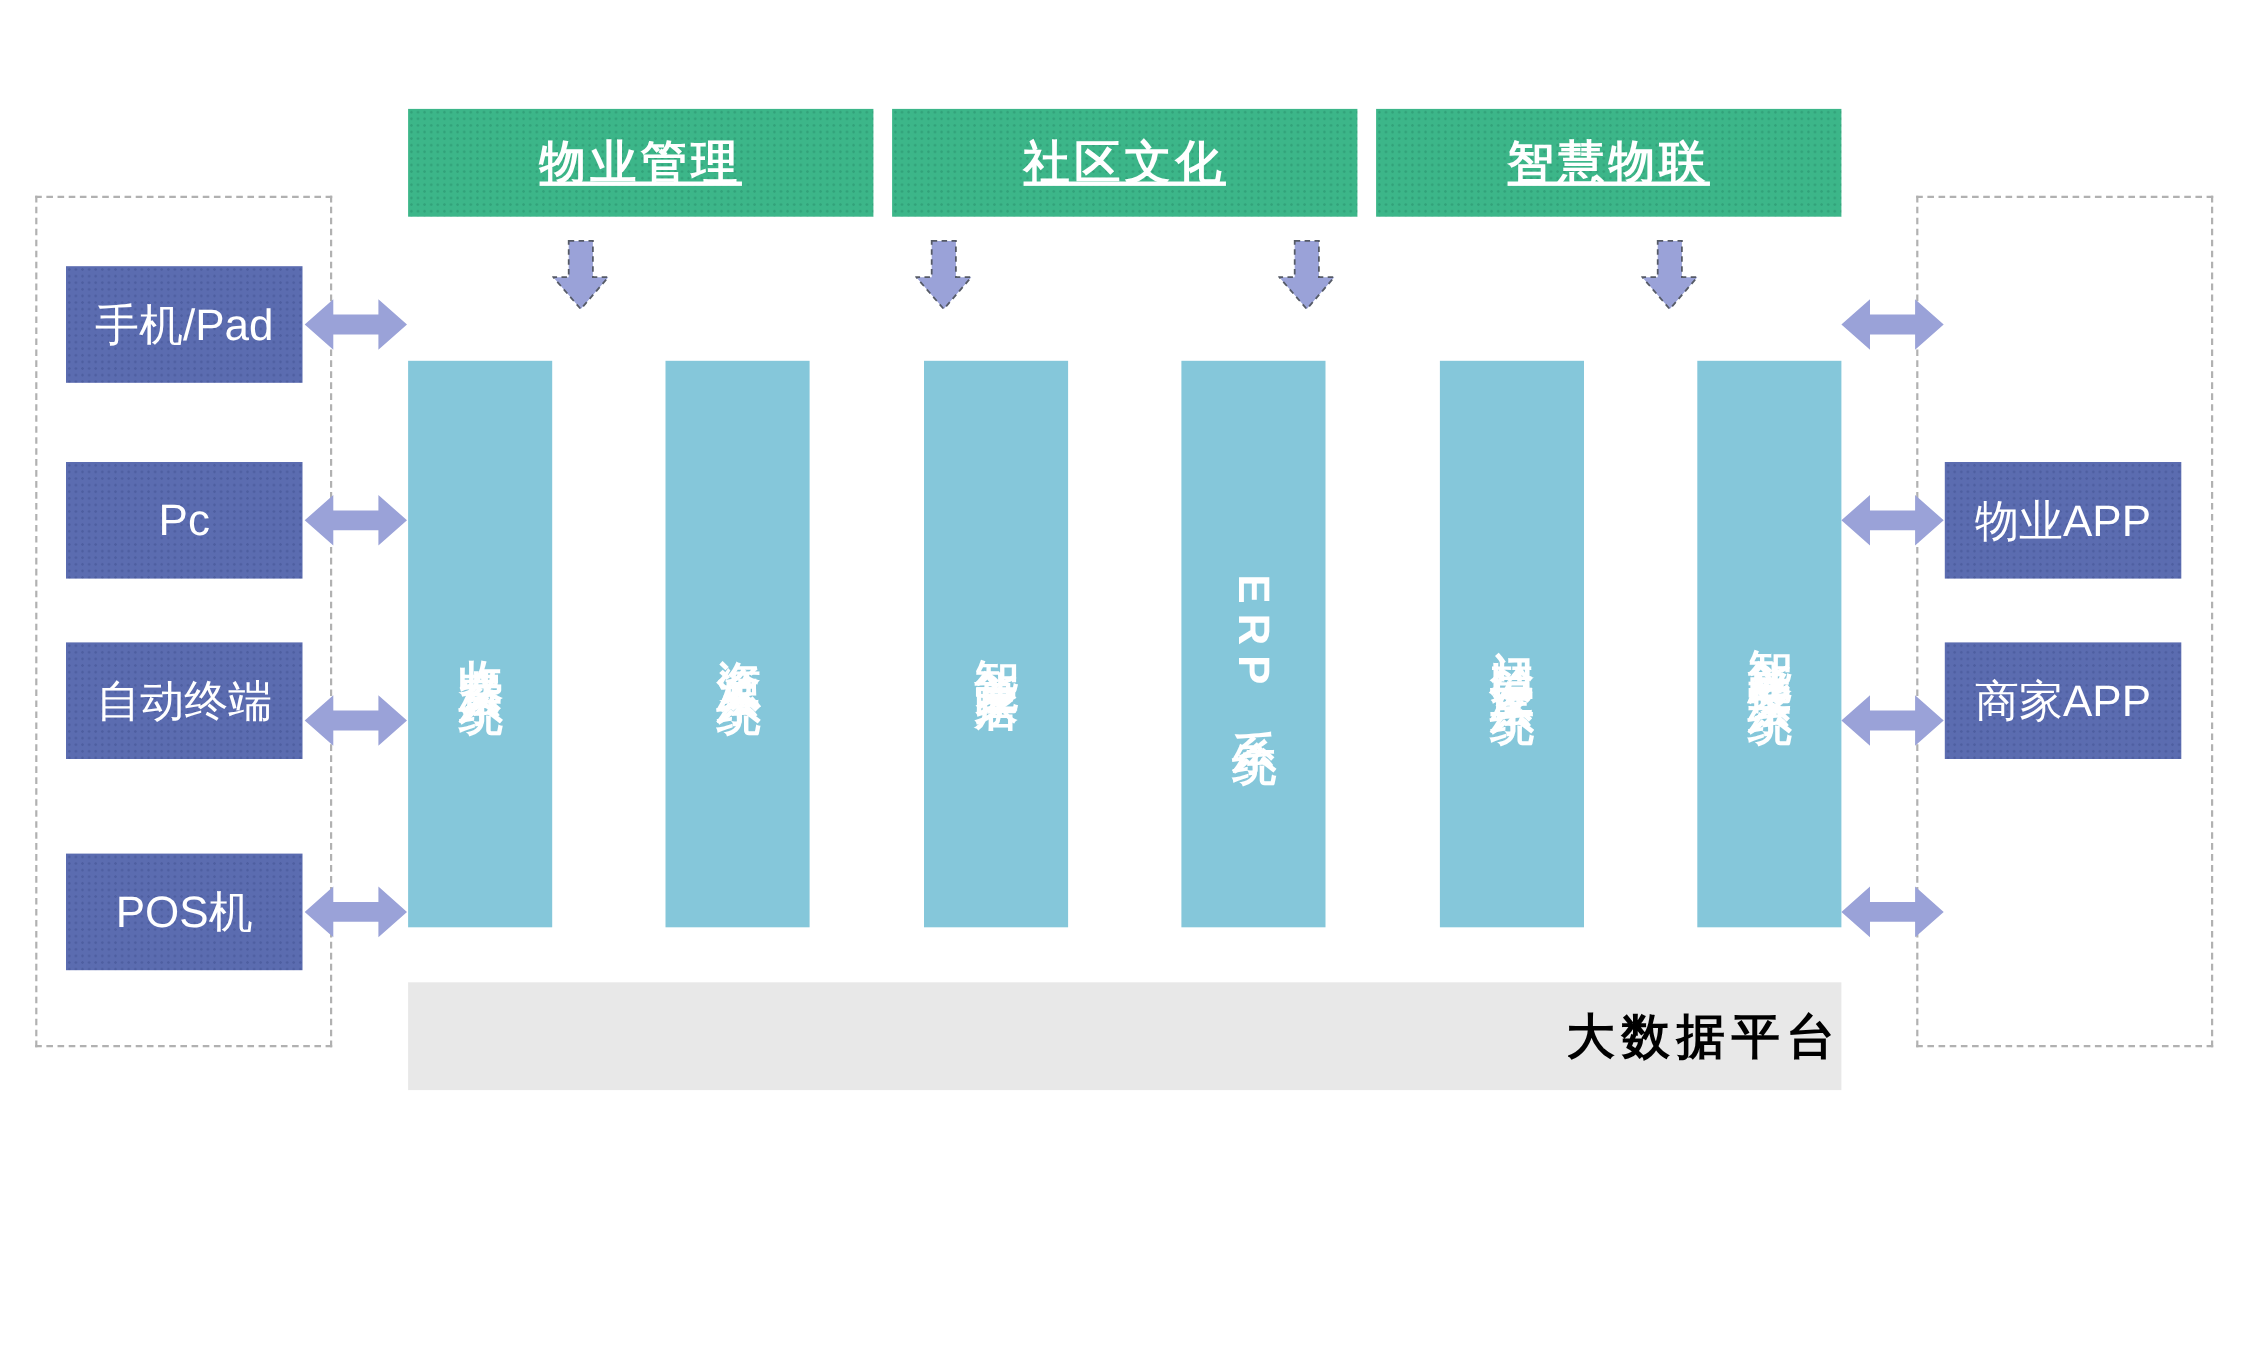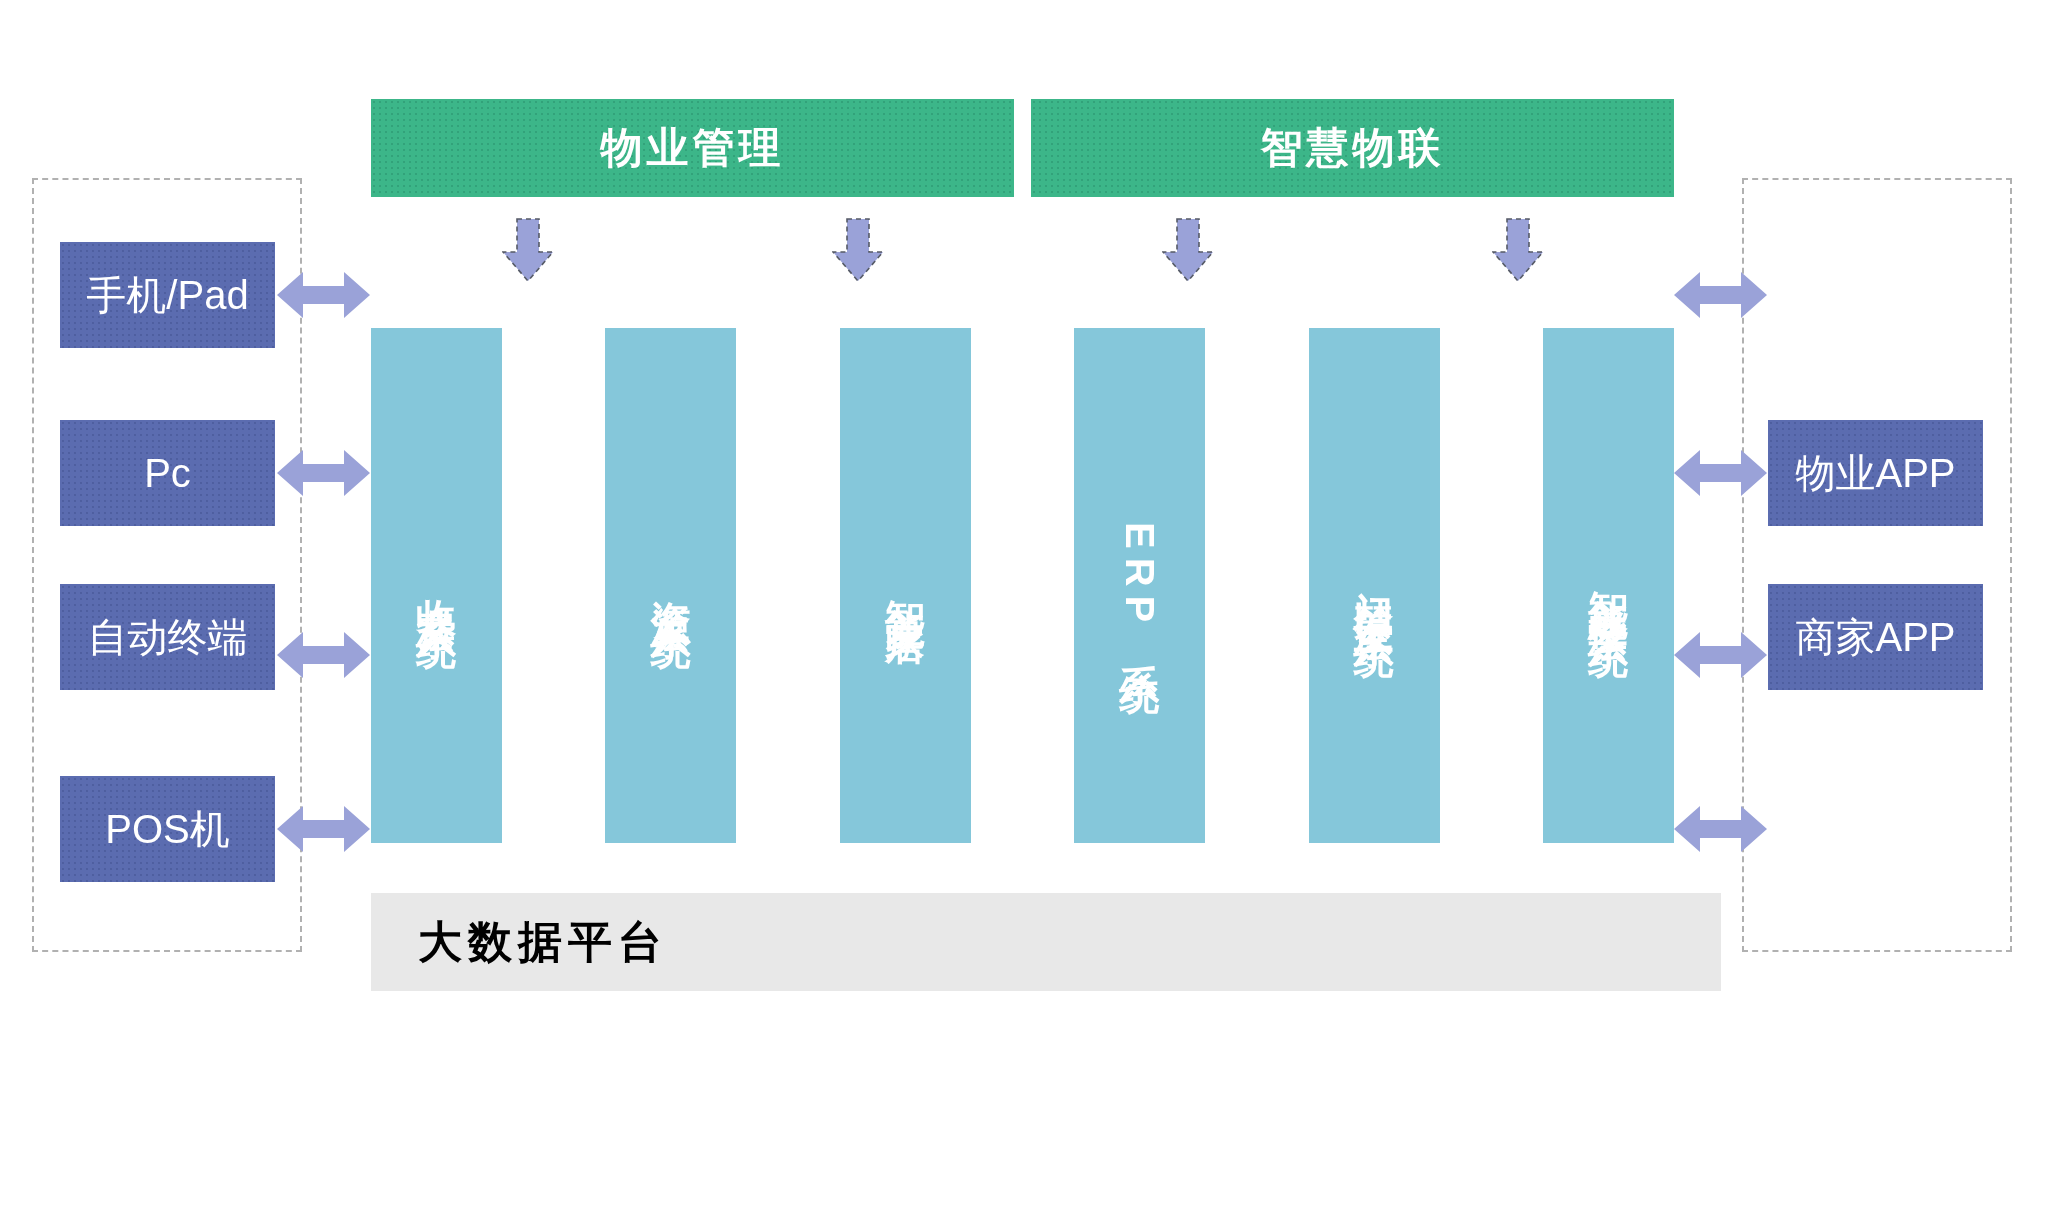--- a/index.html
+++ b/index.html
@@ -27,21 +27,21 @@
   .row1{top:242px;} .row2{top:420px;} .row3{top:584px;} .row4{top:776px;}
   .top-row{
     position:absolute; left:371px; top:99px; width:1303px; height:98px;
     display:flex; gap:17px; z-index:2;
   }
   .module-box{
     flex:1; background:var(--green);
     background-image:radial-gradient(rgba(10,80,60,.20) 1px, transparent 1.3px);
     background-size:6px 6px;
     color:#fff; display:flex; align-items:center; justify-content:center;
-    font-size:42px; font-weight:700; letter-spacing:4px; white-space:nowrap;
+    font-size:42px; font-weight:700; letter-spacing:4px; white-space:nowrap;text-decoration:underline;
   }
   .downarrow-row{
     position:absolute; left:371px; top:218px; width:1303px; height:66px;
     display:flex; gap:17px; z-index:3;
   }
   .downarrow-cell{flex:1; display:flex; align-items:flex-start; justify-content:center;}
   .down-arrow{width:52px; height:64px;}
   .down-arrow polygon{fill:var(--arrow); stroke:var(--arrowline); stroke-width:1.6; stroke-dasharray:5 4;}
   .columns-row{
     position:absolute; left:371px; top:328px; width:1303px; height:515px;
@@ -52,41 +52,44 @@
     color:#fff; display:flex; align-items:center; justify-content:center;
     writing-mode:vertical-rl; text-orientation:mixed;
     font-size:40px; font-weight:700; letter-spacing:9px; line-height:1;
   }
   .h-arrow{position:absolute; width:95px; height:58px; z-index:3;}
   .h-arrow polygon{fill:var(--arrow);}
   .h-arrow.l{left:276px;} .h-arrow.r{left:1673px;}
   .arow1{top:266px;} .arow2{top:444px;} .arow3{top:626px;} .arow4{top:800px;}
   .bar{
     position:absolute; left:371px; width:1303px; height:98px;
-    display:flex; align-items:center; justify-content:flex-start;
-    font-size:44px; font-weight:700; letter-spacing:6px; z-index:2; white-space:nowrap;padding-left:47px;
+    display:flex; align-items:center; justify-content:flex-end;
+    font-size:44px; font-weight:700; letter-spacing:6px; z-index:2; white-space:nowrap;
   }
   .bar.gray{top:893px; background:var(--graybar); color:#000;}
   .bar.purple{
     top:1035px; background:var(--barpurple);
     background-image:radial-gradient(rgba(18,32,88,.15) 1px, transparent 1.3px);
     background-size:6px 6px; color:#fff;
   }
 </style>
 </head>
 <body>
 
 <div class="stage">
 
   <div class="dashed-group left"></div>
   <div class="dashed-group right"></div>
 
   <div class="top-row">
     <div class="module-box">
       <span>物业管理</span>
+    </div>
+    <div class="module-box">
+      <span>社区文化</span>
     </div>
     <div class="module-box">
       <span>智慧物联</span>
     </div>
   </div>
 
   <div class="downarrow-row">
     <div class="downarrow-cell">
       <svg class="down-arrow" viewBox="0 0 52 64">
           <polygon points="15,1 37,1 37,34 51,34 26,63 1,34 15,34"></polygon>

